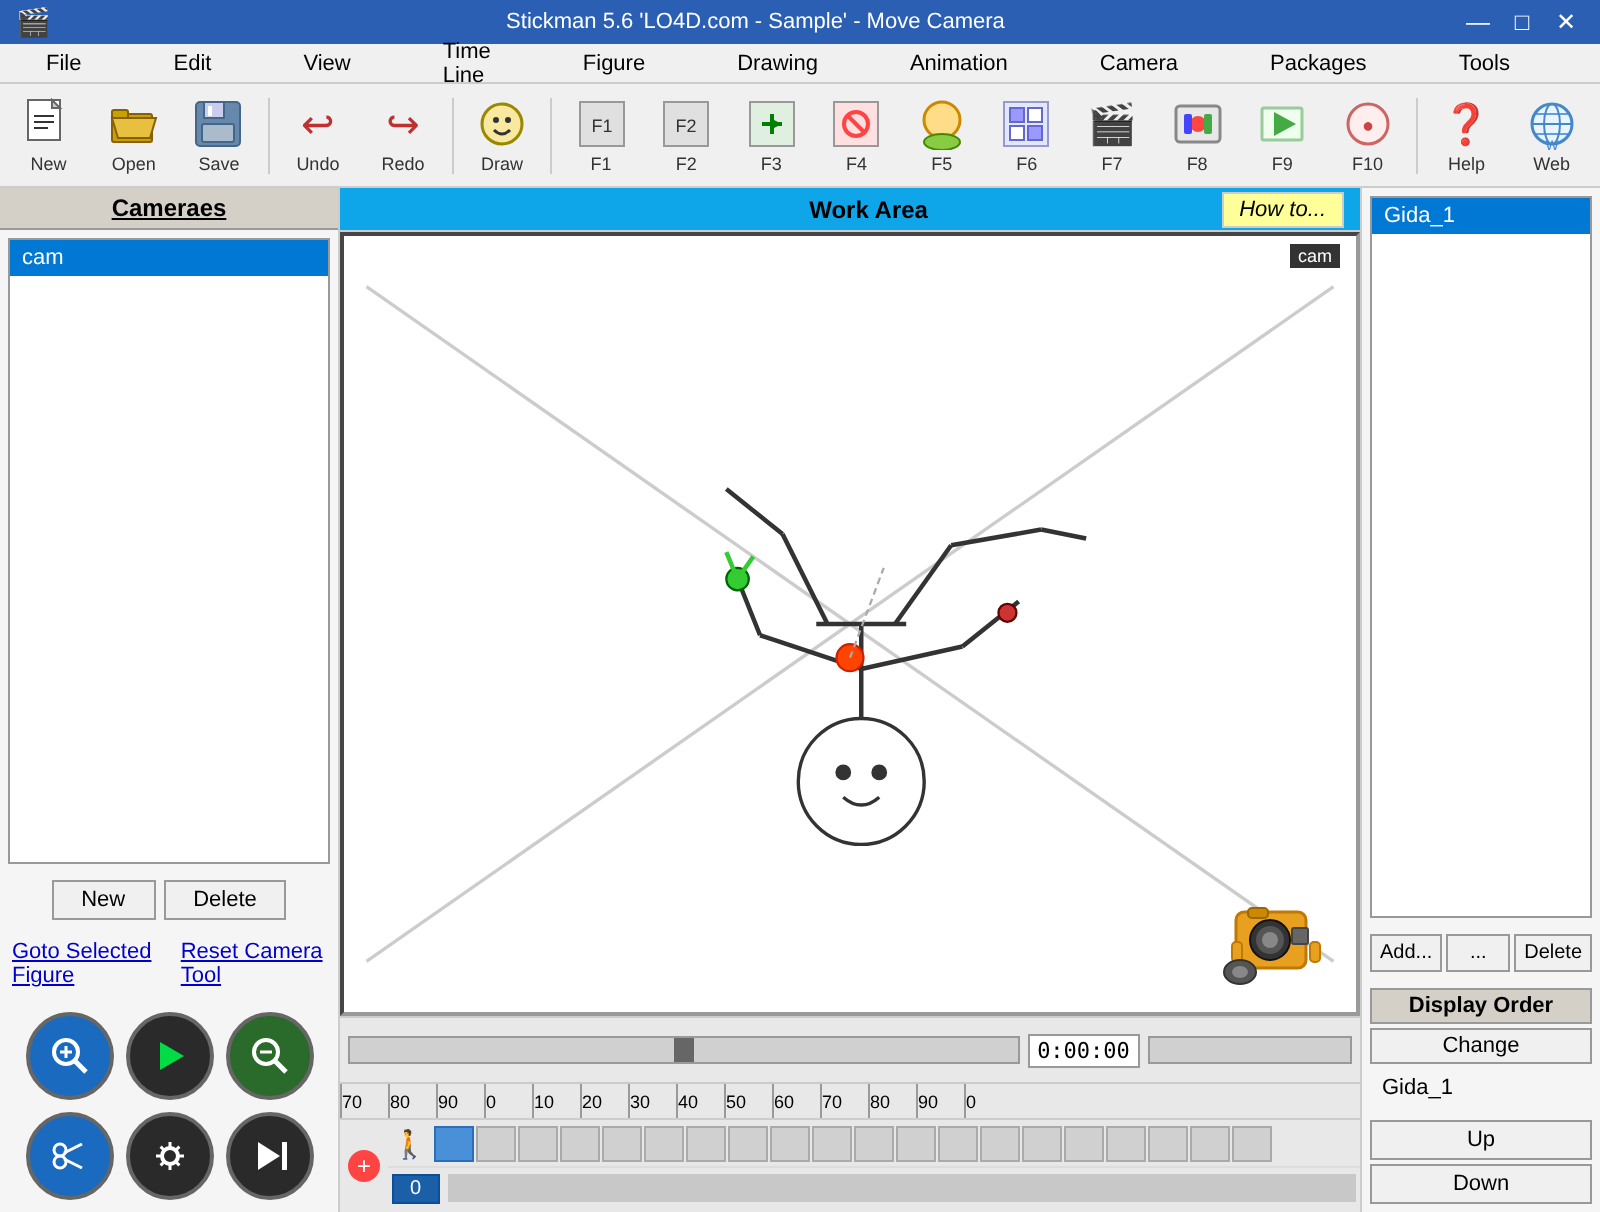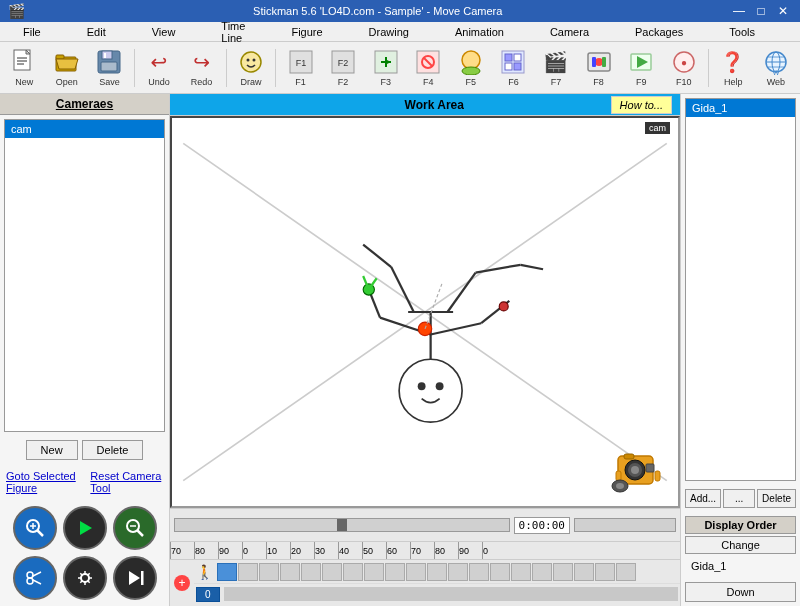--- a/index.html
+++ b/index.html
@@ -481,17 +481,18 @@
       <button class="fig-btn">Delete</button>
     </div>
 
     <div class="display-order">
       <div class="do-header">Display Order</div>
       <div class="do-change">Change</div>
       <div class="do-item">Gida_1</div>
     </div>
 
     <div class="do-buttons">
+      <button class="do-btn">Up</button>
       <button class="do-btn">Down</button>
     </div>
   </div>
 
 </div>
 
 </body></html>

